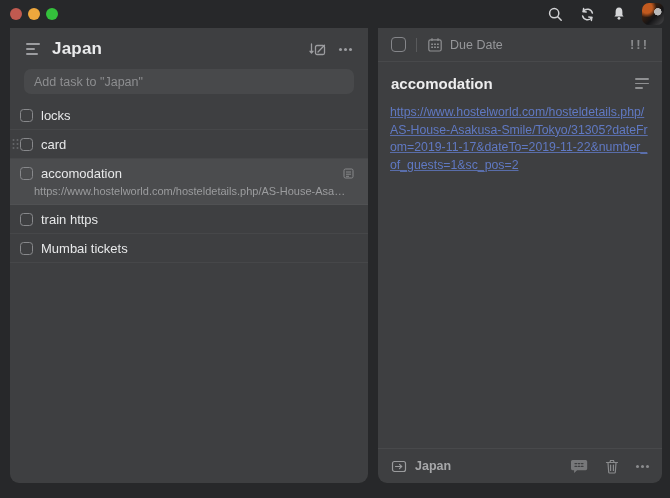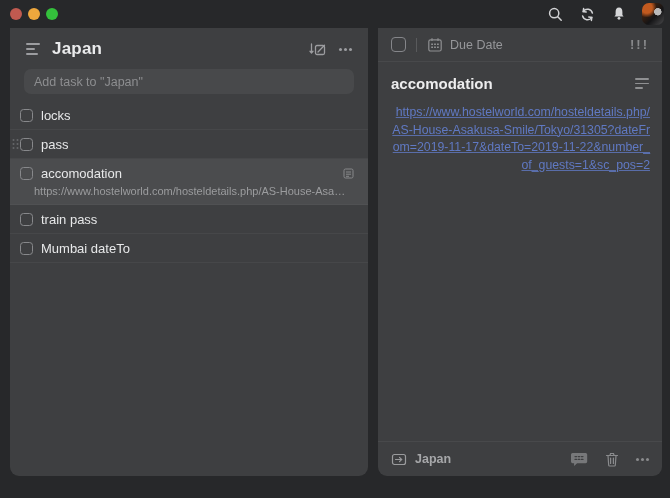--- a/index.html
+++ b/index.html
@@ -20,23 +20,23 @@
   .tb-icon { display:flex; align-items:center; justify-content:center; }
   .avatar {
     width:22px; height:22px; border-radius:7px;
     background:
       radial-gradient(circle at 72% 40%, #b9b9ba 0 17%, rgba(0,0,0,0) 19%),
       radial-gradient(circle at 22% 22%, #c25a1f 0 22%, rgba(0,0,0,0) 40%),
       linear-gradient(135deg, #8a3c16 0%, #3a2010 30%, #141416 60%, #4a4a4c 100%);
   }
 
   
-  .panel { position:absolute; top:28px; bottom:22px; background:#3e3f41; border-radius:0 0 9px 9px; }
+  .panel { position:absolute; top:28px; bottom:15px; background:#3e3f41; border-radius:0 0 9px 9px; }
   .left-panel  { left:10px;  width:358px; overflow:hidden; }
-  .right-panel { left:378px; width:284px; display:flex; flex-direction:column; overflow:hidden;text-align:right; }
+  .right-panel { left:378px; width:284px; display:flex; flex-direction:column; overflow:hidden; }
 
   
   .lp-header { display:flex; align-items:center; padding:11px 16px 9px 16px; }
   .lp-title { font-size:17px; font-weight:bold; color:#eaebec; margin-left:12px; letter-spacing:.2px; }
   .lp-header-right { margin-left:auto; display:flex; align-items:center; gap:13px; }
 
   .bars { display:flex; flex-direction:column; gap:3px; }
   .bars i { display:block; height:2px; border-radius:1px; background:#9c9da0; }
   .menu-bars i:nth-child(1){ width:14px; } .menu-bars i:nth-child(2){ width:9px; } .menu-bars i:nth-child(3){ width:12px; }
   .note-bars i { background:#8f9092; height:1.8px; }
@@ -179,47 +179,47 @@
         <svg width="7" height="11" viewBox="0 0 7 11" fill="#85868a">
           <circle cx="1.5" cy="1.5" r="1"></circle>
             <circle cx="5.5" cy="1.5" r="1"></circle>
           <circle cx="1.5" cy="5.5" r="1"></circle>
             <circle cx="5.5" cy="5.5" r="1"></circle>
           <circle cx="1.5" cy="9.5" r="1"></circle>
             <circle cx="5.5" cy="9.5" r="1"></circle>
         </svg>
       </span>
       <span class="checkbox"></span>
-      <span class="task-label">pass</span>
+      <span class="task-label">card</span>
     </div>
 
     <div class="task-row selected">
       <div class="sel-main">
         <span class="checkbox"></span>
         <span class="task-label">accomodation</span>
         <span class="row-note-icon">
           <svg width="11" height="11" viewBox="0 0 11 11" fill="none" stroke="#b9babc" stroke-width="1">
             <rect x="1" y="1" width="9" height="9" rx="1.5"></rect>
             <line x1="3" y1="4" x2="8" y2="4"></line>
               <line x1="3" y1="6.2" x2="8" y2="6.2"></line>
               <line x1="3" y1="8.3" x2="6" y2="8.3"></line>
           </svg>
         </span>
       </div>
       <div class="task-sub">https://www.hostelworld.com/hosteldetails.php/AS-House-Asakusa-Smile/Tokyo/31305?dateFrom=2019-11-17&amp;dateTo=2019-11-22&amp;number_of_guests=1&amp;sc_pos=2</div>
     </div>
 
     <div class="task-row">
       <span class="checkbox"></span>
-      <span class="task-label">train pass</span>
-    </div>
-
-    <div class="task-row">
-      <span class="checkbox"></span>
-      <span class="task-label">Mumbai dateTo</span>
+      <span class="task-label">train https</span>
+    </div>
+
+    <div class="task-row">
+      <span class="checkbox"></span>
+      <span class="task-label">Mumbai tickets</span>
     </div>
 
   </div>
 </div>
 
 <div class="panel right-panel">
 
   <div class="rp-header">
     <span class="rp-checkbox"></span>
     <span class="vsep"></span>

